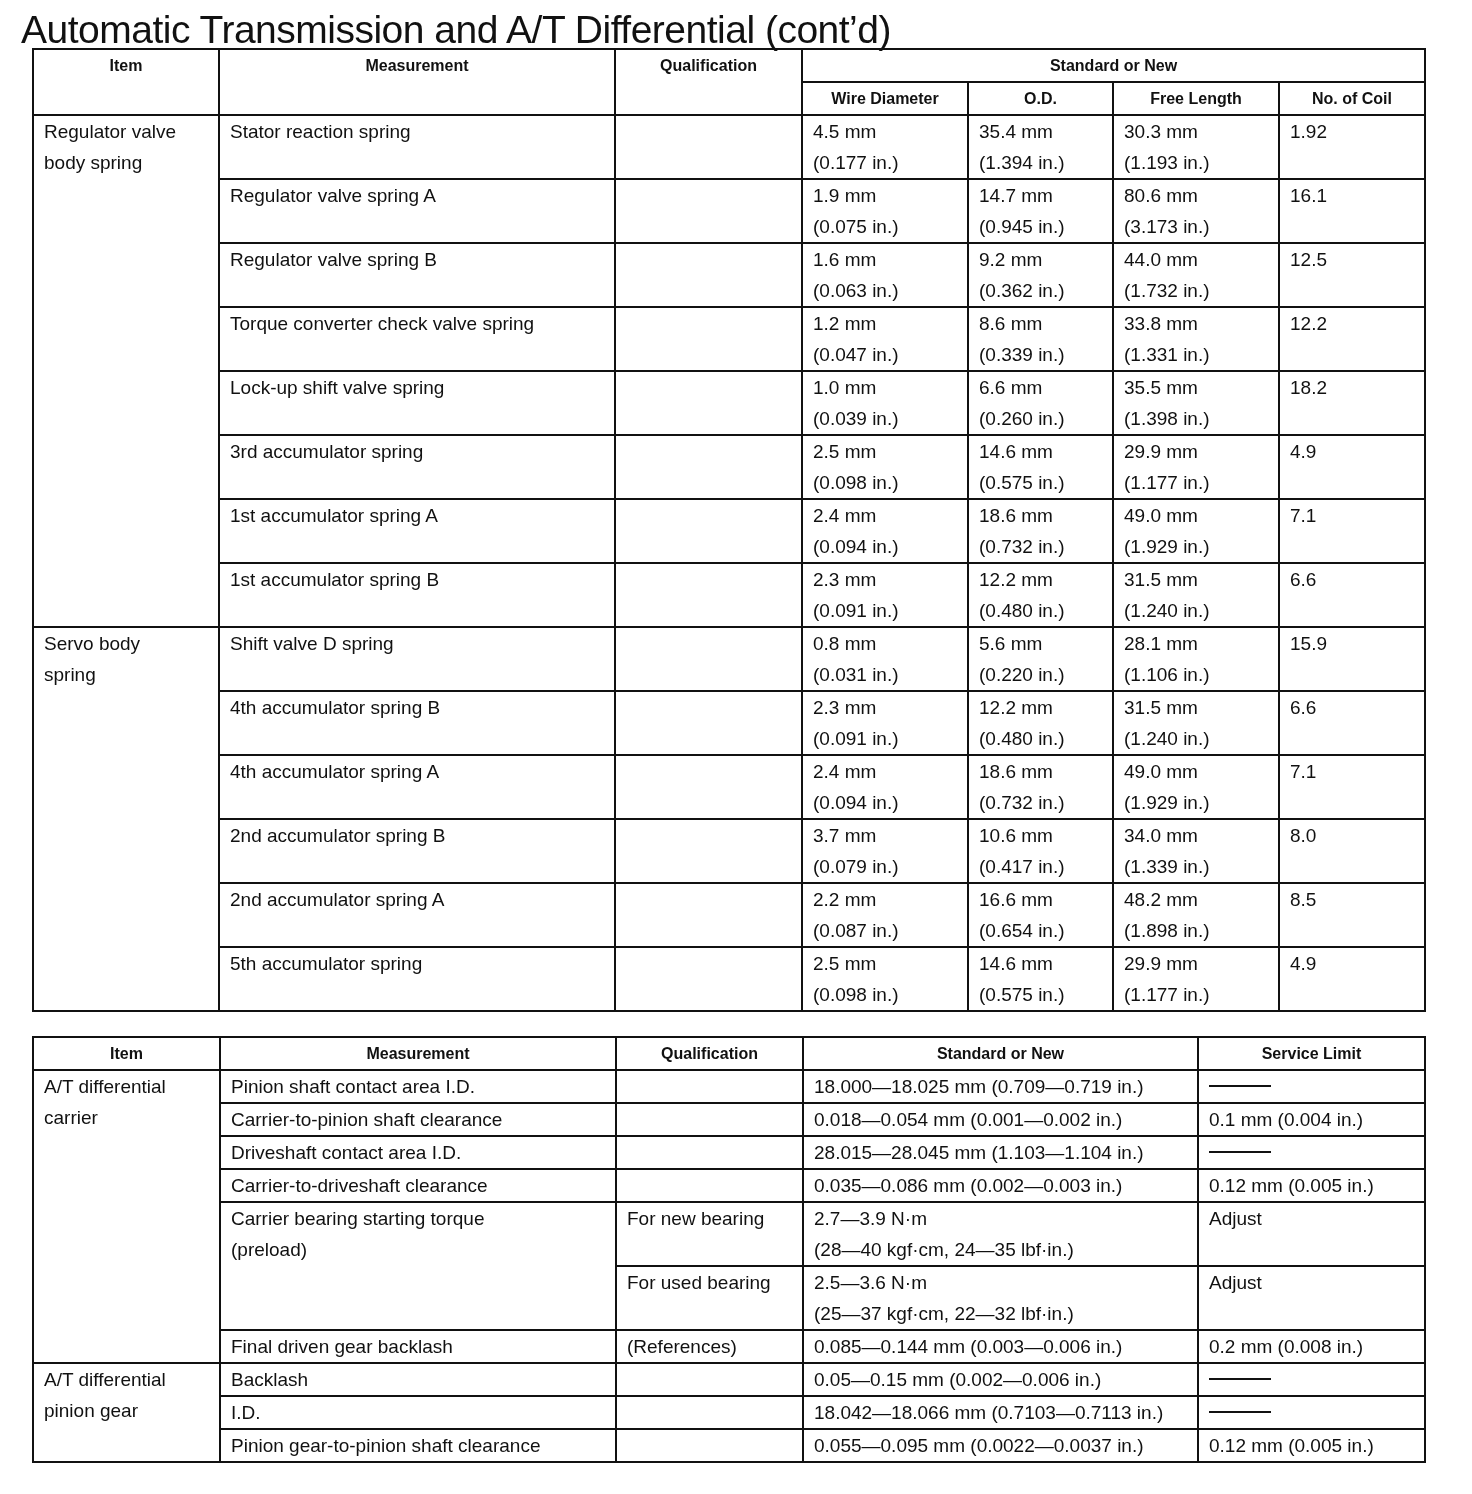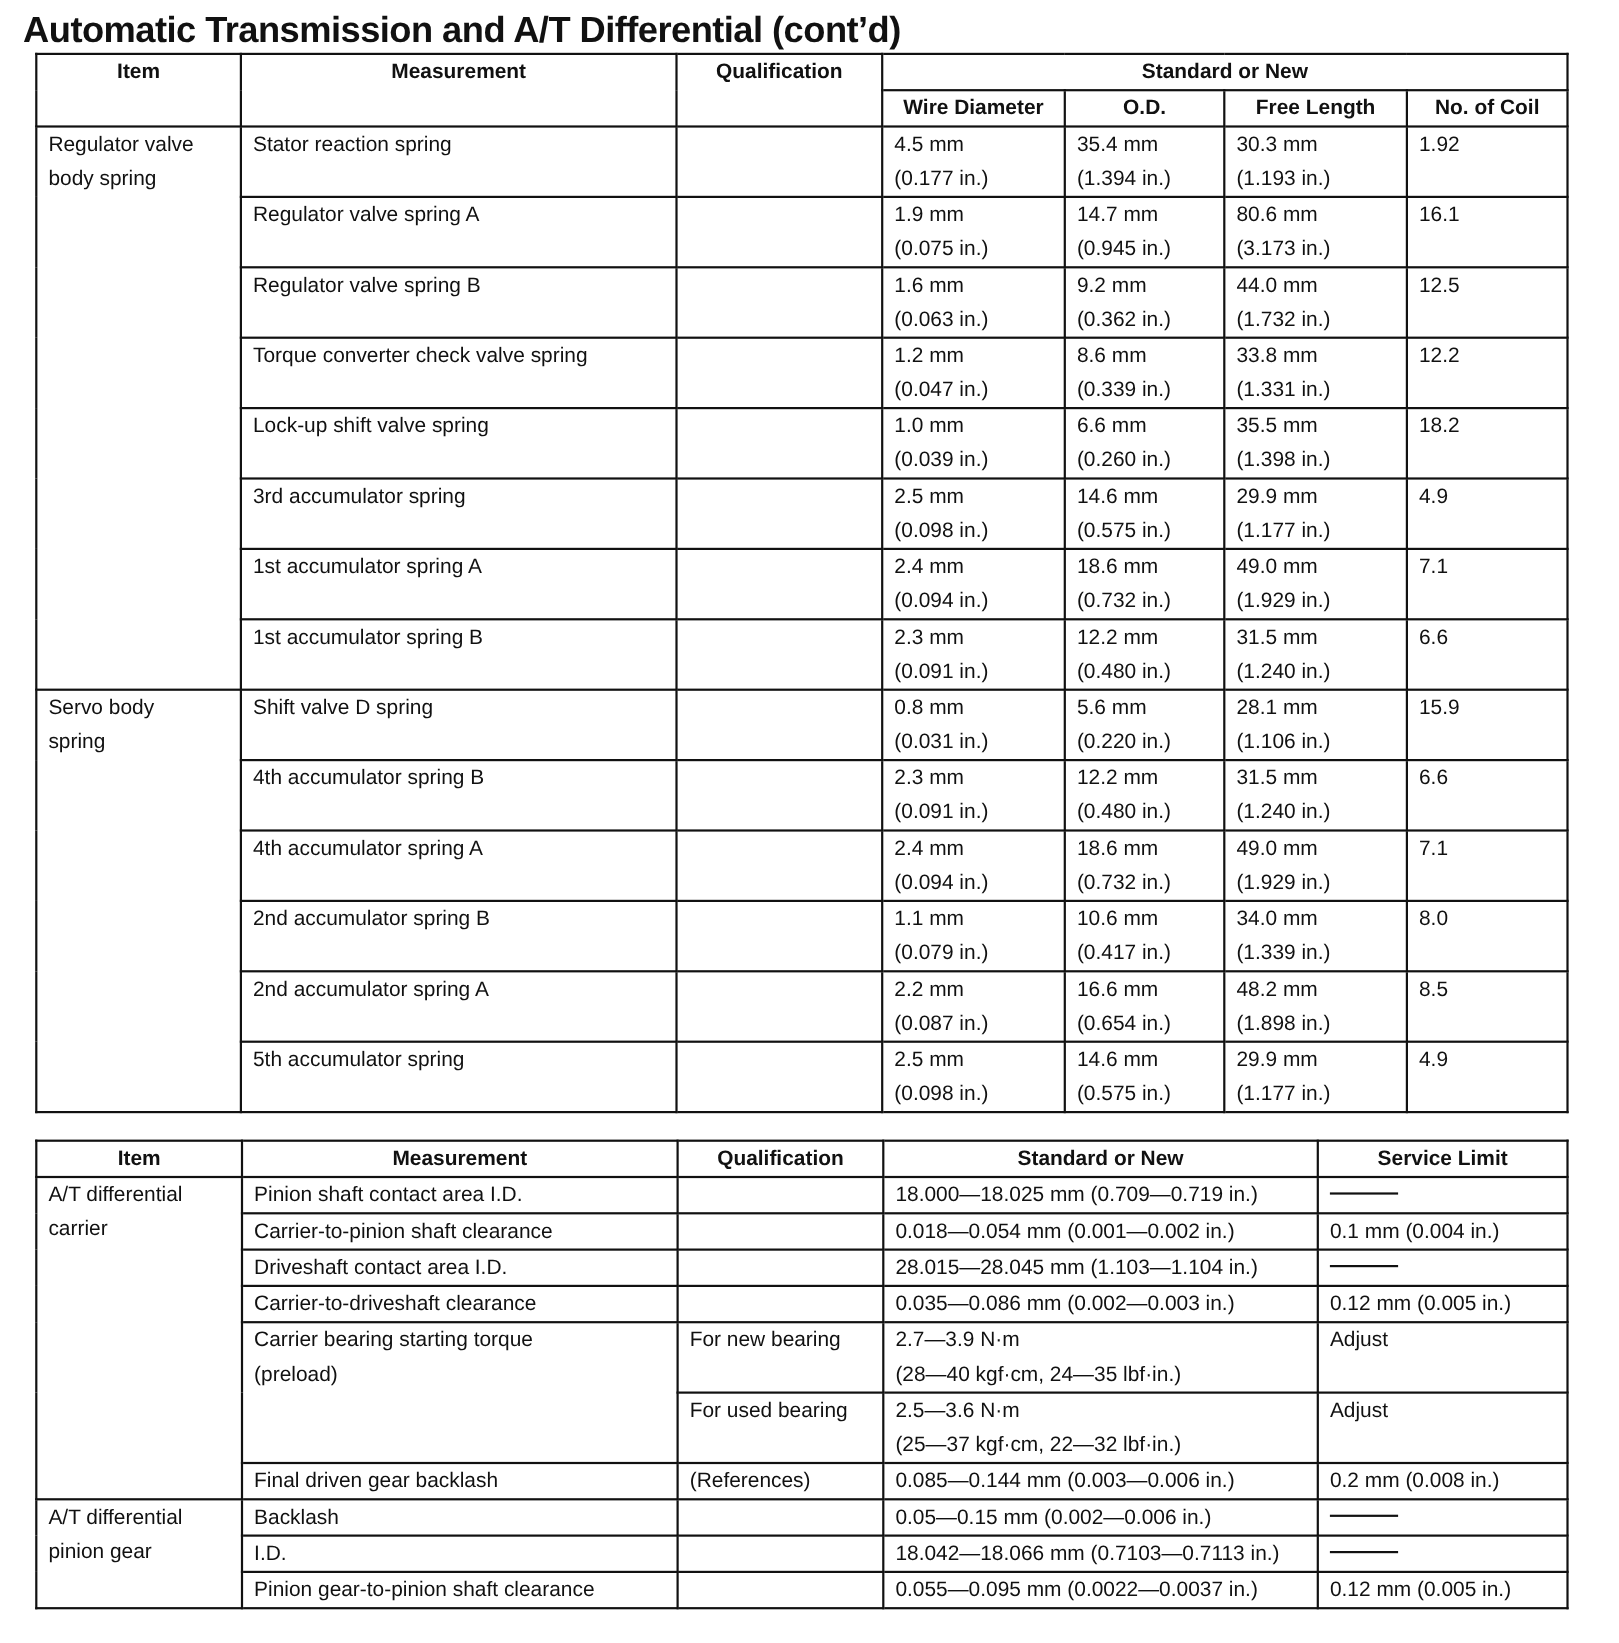--- a/index.html
+++ b/index.html
@@ -3,33 +3,33 @@
 <meta charset="utf-8">
 <style>
   html, body { margin: 0; padding: 0; background: #ffffff; }
   body {
     width: 1472px; height: 1494px; position: relative; overflow: hidden;
     font-family: "Liberation Sans", "DejaVu Sans", sans-serif;
     color: #111;
   }
   .title {
     position: absolute; left: 21px; top: 8px;
-    font-size: 33px; font-weight: bold; letter-spacing: -0.5px;
+    font-size: 39px; font-weight: normal; letter-spacing: -0.5px;
     white-space: nowrap;
     text-align: right;
   }
   table {
     position: absolute; border-collapse: collapse; table-layout: fixed;
     font-size: 19px;
   }
   td, th {
     border: 2px solid #111; vertical-align: top; padding: 0 10px;
     line-height: 31px; text-align: left; white-space: nowrap; overflow: hidden;
   }
-  th { font-weight: bold; text-align: center; font-size: 19px; }
+  th { font-weight: bold; text-align: center; font-size: 16px; }
   .t1 { left: 32px; top: 48px; width: 1392px; }
   .t2 { left: 32px; top: 1036px; width: 1392px; }
   .t1 td.val { height: 62px; }
   .t1 td.meas, .t1 td.item { }
   .t1 .hdr1 th { height: 30px; }
   .t1 .hdr2 th { height: 29px; }
   .t2 th { height: 30px; }
   .t2 td { height: 30px; }
   .t2 td.tall { height: 61px; margin-top: 20px; }
   .dash { display: inline-block; width: 62px; border-top: 2px solid #111; vertical-align: middle; margin-top: -4px; }
@@ -257,21 +257,21 @@
         <td class="val">
           <span class="line2">49.0 mm</span>
           <span class="line2">(1.929 in.)</span>
         </td>
         <td class="val">7.1</td>
       </tr>
       <tr>
         <td class="meas val">2nd accumulator spring B</td>
         <td class="val"></td>
         <td class="val">
-          <span class="line2">1.1 mm</span>
+          <span class="line2">3.7 mm</span>
           <span class="line2">(0.079 in.)</span>
         </td>
         <td class="val">
           <span class="line2">10.6 mm</span>
           <span class="line2">(0.417 in.)</span>
         </td>
         <td class="val">
           <span class="line2">34.0 mm</span>
           <span class="line2">(1.339 in.)</span>
         </td>

